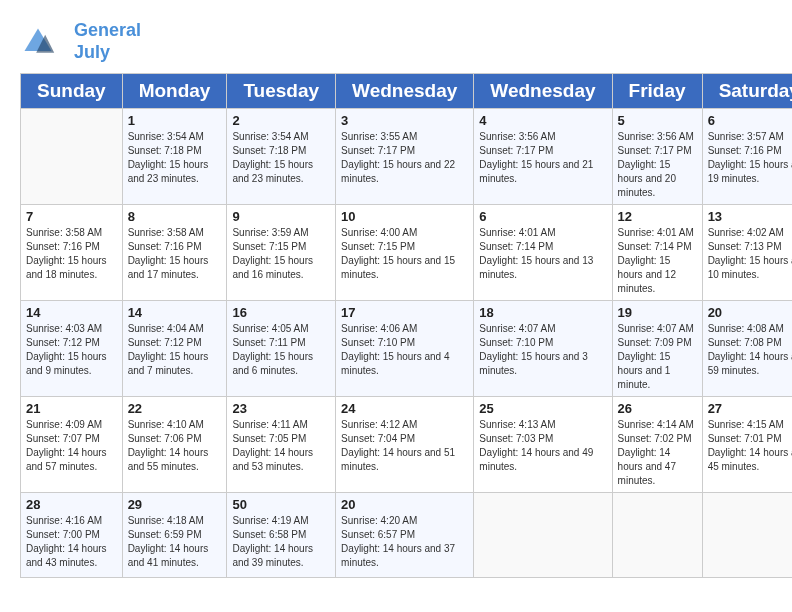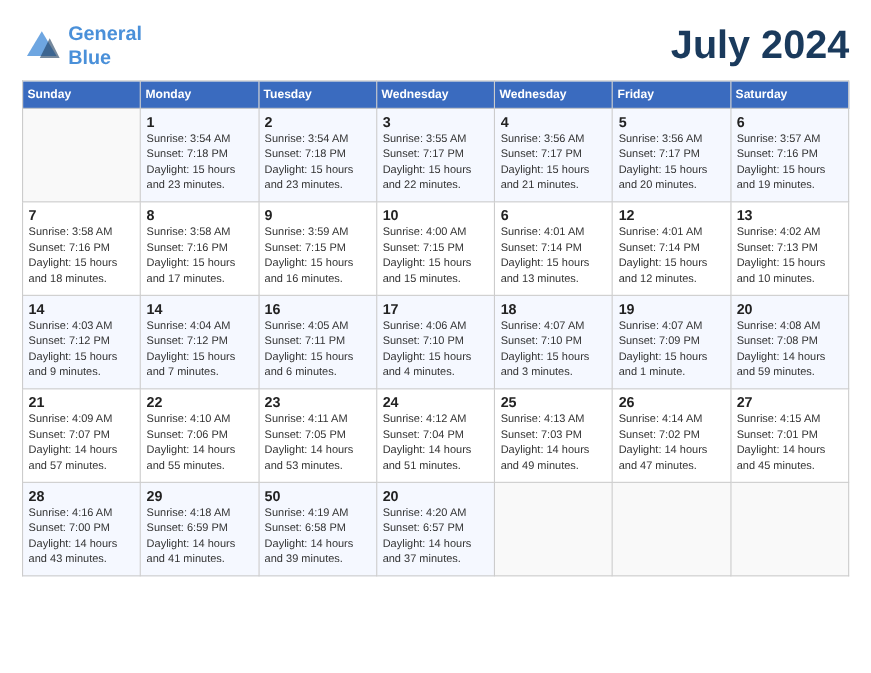--- a/index.html
+++ b/index.html
@@ -12,21 +12,21 @@
     }
     .header {
       display: flex;
       justify-content: space-between;
       align-items: flex-start;
       margin-bottom: 10px;
     }
     .logo {
       display: flex;
       align-items: center;
-      gap: 6px;
+      gap: 18px;
     }
     .logo-text {
       font-size: 18px;
       font-weight: bold;
       color: #1a3a5c;
       line-height: 1.2;
     }
     .logo-text span {
       color: #4a90d9;
     }
@@ -47,23 +47,23 @@
       color: #444;
     }
     table {
       width: 100%;
       border-collapse: collapse;
       font-size: 11px;
     }
     thead tr th {
       background-color: #3a6bbf;
       color: #fff;
-      padding: 6px 4px;
+      padding: 6px 16px;
       text-align: left;
-      font-size: 11px;
+      font-size: 19px;
       font-weight: bold;
       border: 1px solid #ccc;
     }
     tbody tr td {
       border: 1px solid #ccc;
       vertical-align: top;
       padding: 4px 5px;
       min-height: 80px;
       height: 85px;
       width: 107px;
@@ -94,25 +94,24 @@
 <body>
 
 <div class="header">
   <div class="logo">
     <svg class="logo-icon" viewBox="0 0 40 40">
       <polygon points="20,5 35,30 5,30" fill="#4a90d9" opacity="0.8"></polygon>
       <polygon points="28,12 38,32 18,32" fill="#1a3a5c" opacity="0.6"></polygon>
     </svg>
     <div class="logo-text">
       <div><span>General</span></div>
-      <div><span style="color:#4a90d9">Blue</span></div>
+      <div><span style="color:#4a90d9">July</span></div>
     </div>
   </div>
   <div class="title-block">
-    <div class="month-title">July 2024</div>
   </div>
 </div>
 
 <table>
   <thead>
     <tr id="weekday-header">
         <th>Sunday</th>
         <th>Monday</th>
         <th>Tuesday</th>
         <th>Wednesday</th>

